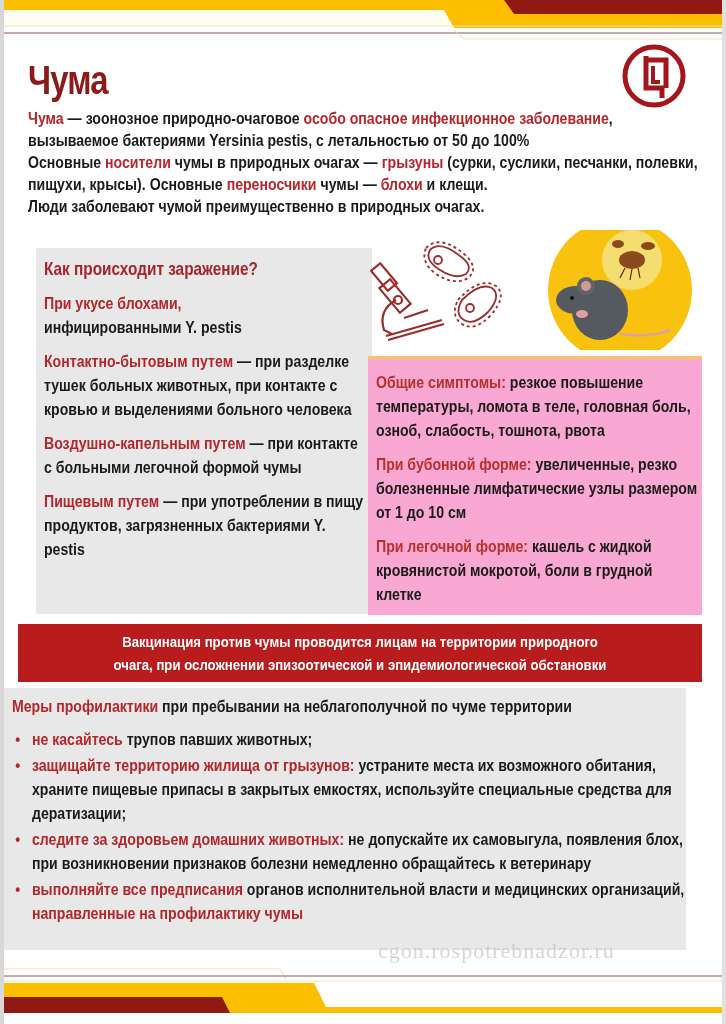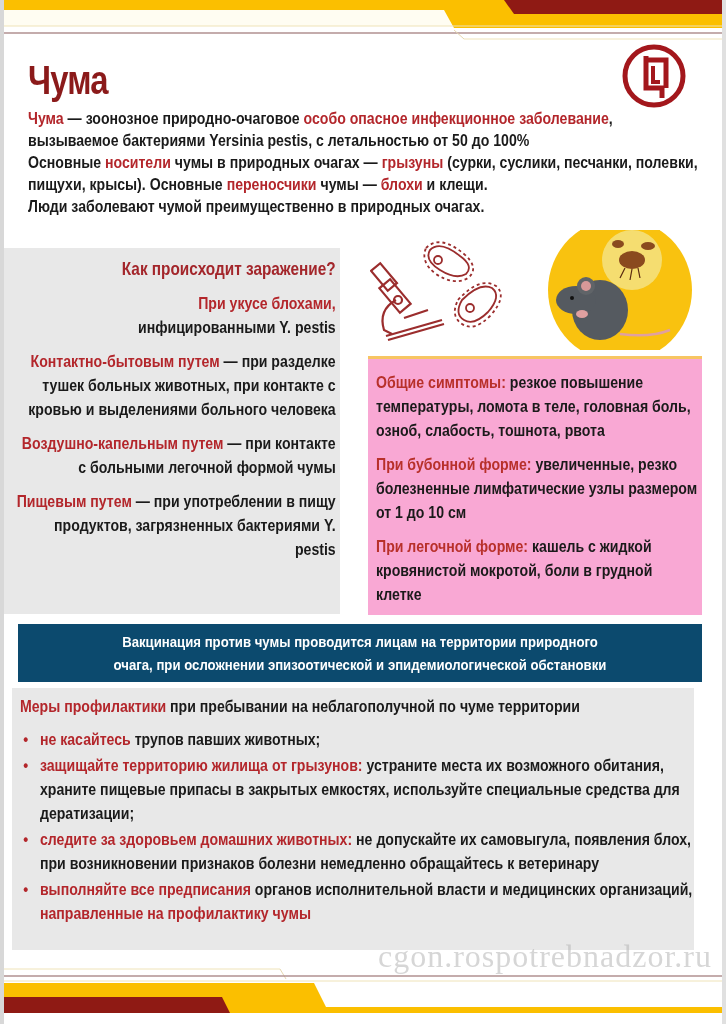--- a/index.html
+++ b/index.html
@@ -27,23 +27,22 @@
 
   .intro {
     position: absolute; left: 28px; top: 108px; width: 680px;
     font-size: 17px; font-weight: bold; line-height: 22px;
     transform: scaleX(0.83); transform-origin: left top; width: 820px;
   }
   .intro p { margin: 0; }
   .red { color: #b3262b; }
 
   .box-left {
-    position: absolute; left: 4px; top: 248px; width: 336px; height: 366px;
+    position: absolute; left: 36px; top: 248px; width: 336px; height: 366px;
     background: #e8e8e8;
-    text-align: right;
   }
   .box-left .inner {
     position: absolute; left: 8px; top: 8px;
     transform: scaleX(0.83); transform-origin: left top; width: 390px;
     font-size: 17px; font-weight: bold; line-height: 24px;
   }
   .box-left h3 { margin: 0 0 10px 0; font-size: 18.5px; color: #a3262b; line-height: 26px; }
   .box-left .item { margin-bottom: 10px; }
 
   .illus { position: absolute; left: 370px; top: 230px; width: 340px; height: 120px; }
@@ -56,44 +55,44 @@
   .box-orange .inner {
     position: absolute; left: 8px; top: 12px;
     transform: scaleX(0.83); transform-origin: left top; width: 390px;
     font-size: 17px; font-weight: bold; line-height: 24px;
   }
   .box-orange .item { margin-bottom: 10px; }
   .box-orange .lbl { color: #b8302a; }
 
   .banner {
     position: absolute; left: 18px; top: 624px; width: 684px; height: 58px;
-    background: #0c4a6e; color: #ffffff; text-align: center;
+    background: #b91c1c; color: #ffffff; text-align: center;
     font-size: 15.5px; font-weight: bold; line-height: 23px;
   }
   .banner .inner { position: absolute; left: 0; top: 6px; width: 684px; }
   .banner .line { display: block; transform: scaleX(0.85); }
 
   .box-bottom {
-    position: absolute; left: 12px; top: 688px; width: 682px; height: 262px;
+    position: absolute; left: 4px; top: 688px; width: 682px; height: 262px;
     background: #e8e8e8;
   }
   .box-bottom .inner {
     position: absolute; left: 8px; top: 6px;
     transform: scaleX(0.83); transform-origin: left top; width: 810px;
     font-size: 17px; font-weight: bold; line-height: 24px;
   }
   .box-bottom .lead { margin-bottom: 8px; line-height: 26px; }
   .box-bottom ul { margin: 0; padding: 0; list-style: none; }
   .box-bottom li { position: relative; padding-left: 24px; margin-bottom: 2px; }
   .box-bottom li .bullet { position: absolute; left: 4px; top: 0; color: #b3262b; }
 
   .watermark {
     position: absolute; left: 378px; top: 938px;
     font-family: "Liberation Serif", "DejaVu Serif", serif;
-    font-size: 32px; color: rgba(180,180,180,0.55); letter-spacing: 1px;
+    font-size: 22px; color: rgba(180,180,180,0.55); letter-spacing: 1px;
   }
 </style>
 </head>
 <body>
 
 <div class="edge-left"></div>
 <div class="edge-right"></div>
 
 <div class="hdr">
   <svg width="718" height="50" viewBox="0 0 718 50">

